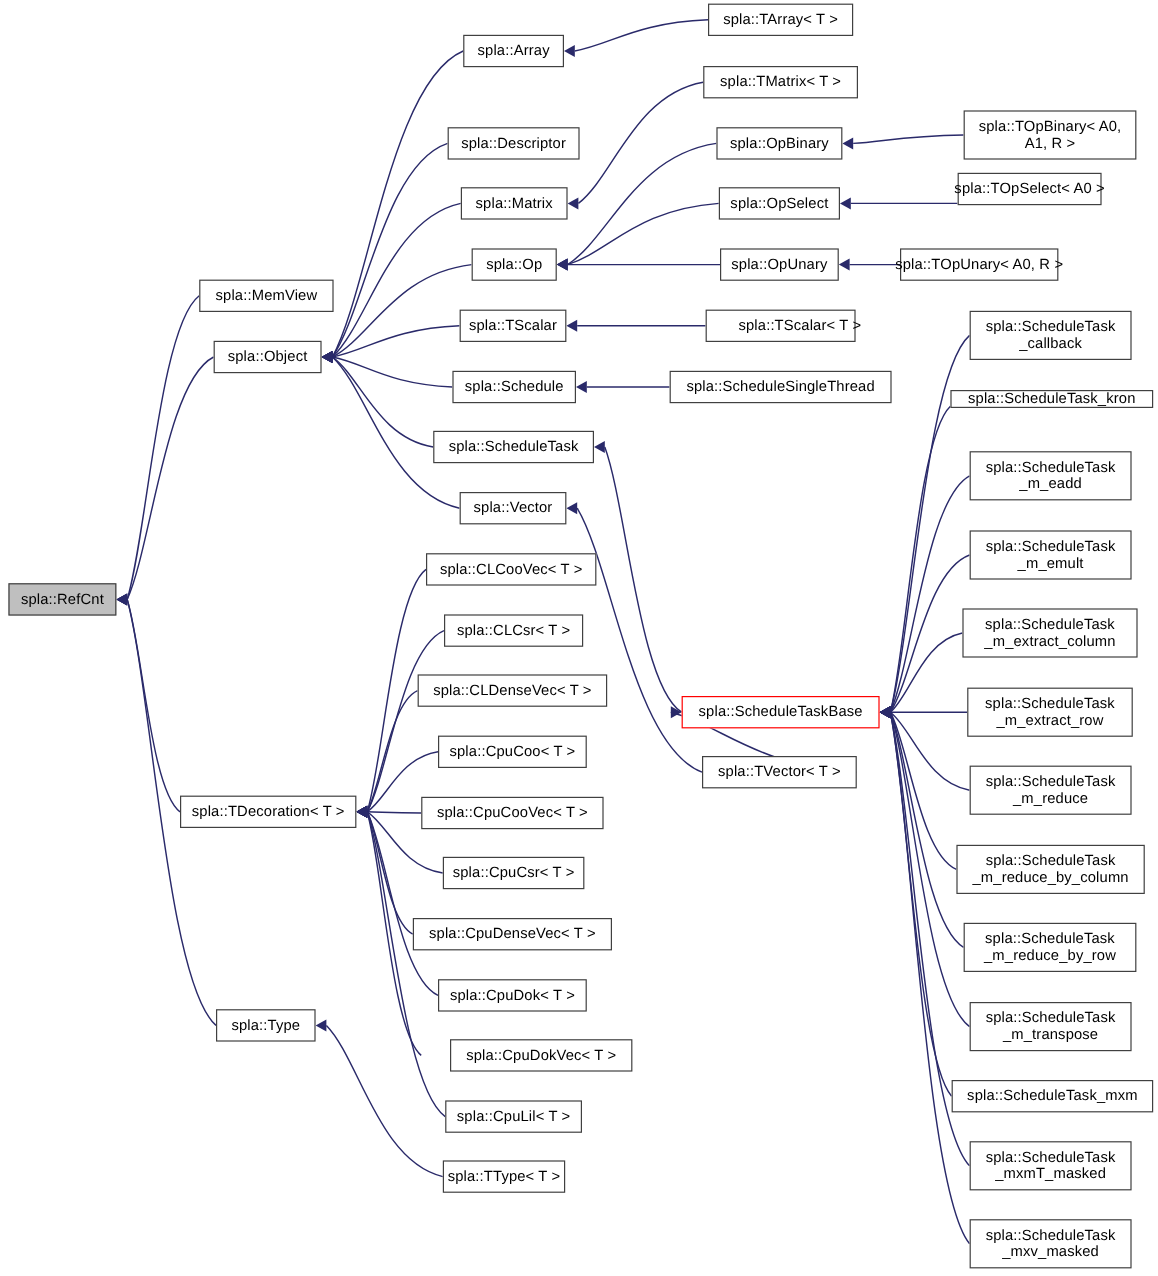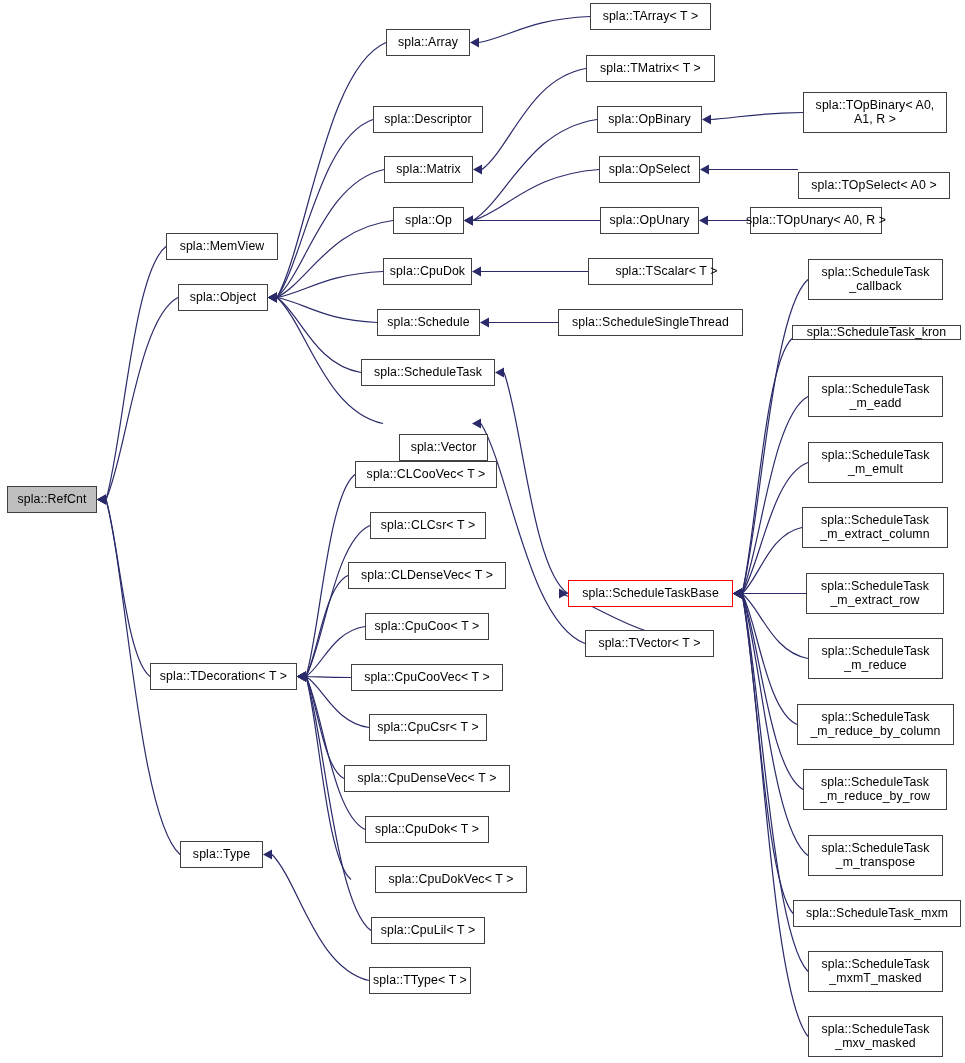--- a/index.html
+++ b/index.html
@@ -131,24 +131,24 @@
   <div id="nodes">
       <div class="node root" style="left: 7px; top: 486px; width: 90px; height: 27px;">spla::RefCnt</div>
       <div class="node" style="left: 166px; top: 233px; width: 112px; height: 27px;">spla::MemView</div>
       <div class="node" style="left: 178px; top: 284px; width: 90px; height: 27px;">spla::Object</div>
       <div class="node" style="left: 150px; top: 663px; width: 147px; height: 27px;">spla::TDecoration&lt; T &gt;</div>
       <div class="node" style="left: 180px; top: 841px; width: 83px; height: 27px;">spla::Type</div>
       <div class="node" style="left: 386px; top: 29px; width: 84px; height: 27px;">spla::Array</div>
       <div class="node" style="left: 373px; top: 106px; width: 110px; height: 27px;">spla::Descriptor</div>
       <div class="node" style="left: 384px; top: 156px; width: 89px; height: 27px;">spla::Matrix</div>
       <div class="node" style="left: 393px; top: 207px; width: 71px; height: 27px;">spla::Op</div>
-      <div class="node" style="left: 383px; top: 258px; width: 89px; height: 27px;">spla::CpuDok</div>
+      <div class="node" style="left: 383px; top: 258px; width: 89px; height: 27px;">spla::TScalar</div>
       <div class="node" style="left: 377px; top: 309px; width: 103px; height: 27px;">spla::Schedule</div>
       <div class="node" style="left: 361px; top: 359px; width: 134px; height: 27px;">spla::ScheduleTask</div>
-      <div class="node" style="left: 383px; top: 434px; width: 89px; height: 27px; margin-left: 16px;">spla::Vector</div>
+      <div class="node" style="left: 383px; top: 410px; width: 89px; height: 27px;">spla::Vector</div>
       <div class="node" style="left: 355px; top: 461px; width: 142px; height: 27px;">spla::CLCooVec&lt; T &gt;</div>
       <div class="node" style="left: 370px; top: 512px; width: 116px; height: 27px;">spla::CLCsr&lt; T &gt;</div>
       <div class="node" style="left: 348px; top: 562px; width: 158px; height: 27px;">spla::CLDenseVec&lt; T &gt;</div>
       <div class="node" style="left: 365px; top: 613px; width: 124px; height: 27px;">spla::CpuCoo&lt; T &gt;</div>
       <div class="node" style="left: 351px; top: 664px; width: 152px; height: 27px;">spla::CpuCooVec&lt; T &gt;</div>
       <div class="node" style="left: 369px; top: 714px; width: 118px; height: 27px;">spla::CpuCsr&lt; T &gt;</div>
       <div class="node" style="left: 344px; top: 765px; width: 166px; height: 27px;">spla::CpuDenseVec&lt; T &gt;</div>
       <div class="node" style="left: 365px; top: 816px; width: 124px; height: 27px;">spla::CpuDok&lt; T &gt;</div>
       <div class="node" style="left: 351px; top: 866px; width: 152px; height: 27px; margin-left: 24px;">spla::CpuDokVec&lt; T &gt;</div>
       <div class="node" style="left: 371px; top: 917px; width: 114px; height: 27px;">spla::CpuLil&lt; T &gt;</div>
@@ -157,21 +157,21 @@
       <div class="node" style="left: 585px; top: 630px; width: 129px; height: 27px;">spla::TVector&lt; T &gt;</div>
       <div class="node" style="left: 590px; top: 3px; width: 121px; height: 27px;">spla::TArray&lt; T &gt;</div>
       <div class="node" style="left: 586px; top: 55px; width: 129px; height: 27px;">spla::TMatrix&lt; T &gt;</div>
       <div class="node" style="left: 597px; top: 106px; width: 105px; height: 27px;">spla::OpBinary</div>
       <div class="node" style="left: 599px; top: 156px; width: 101px; height: 27px;">spla::OpSelect</div>
       <div class="node" style="left: 600px; top: 207px; width: 99px; height: 27px;">spla::OpUnary</div>
       <div class="node" style="left: 588px; top: 258px; width: 125px; height: 27px; padding-left: 32px;">spla::TScalar&lt; T &gt;</div>
       <div class="node" style="left: 558px; top: 309px; width: 185px; height: 27px;">spla::ScheduleSingleThread</div>
       <div class="node" style="left: 803px; top: 92px; width: 144px; height: 41px;">spla::TOpBinary&lt; A0,
 A1, R &gt;</div>
-      <div class="node" style="left: 798px; top: 172px; width: 152px; height: 27px;">spla::TOpSelect&lt; A0 &gt;</div>
+      <div class="node" style="left: 798px; top: 144px; width: 120px; height: 27px;">spla::TOpSelect&lt; A0 &gt;</div>
       <div class="node" style="left: 750px; top: 207px; width: 132px; height: 27px;">spla::TOpUnary&lt; A0, R &gt;</div>
       <div class="node" style="left: 808px; top: 259px; width: 135px; height: 41px;">spla::ScheduleTask
 _callback</div>
       <div class="node" style="left: 792px; top: 325px; width: 169px; height: 15px;">spla::ScheduleTask_kron</div>
       <div class="node" style="left: 808px; top: 376px; width: 135px; height: 41px;">spla::ScheduleTask
 _m_eadd</div>
       <div class="node" style="left: 808px; top: 442px; width: 135px; height: 41px;">spla::ScheduleTask
 _m_emult</div>
       <div class="node" style="left: 802px; top: 507px; width: 146px; height: 41px;">spla::ScheduleTask
 _m_extract_column</div>

